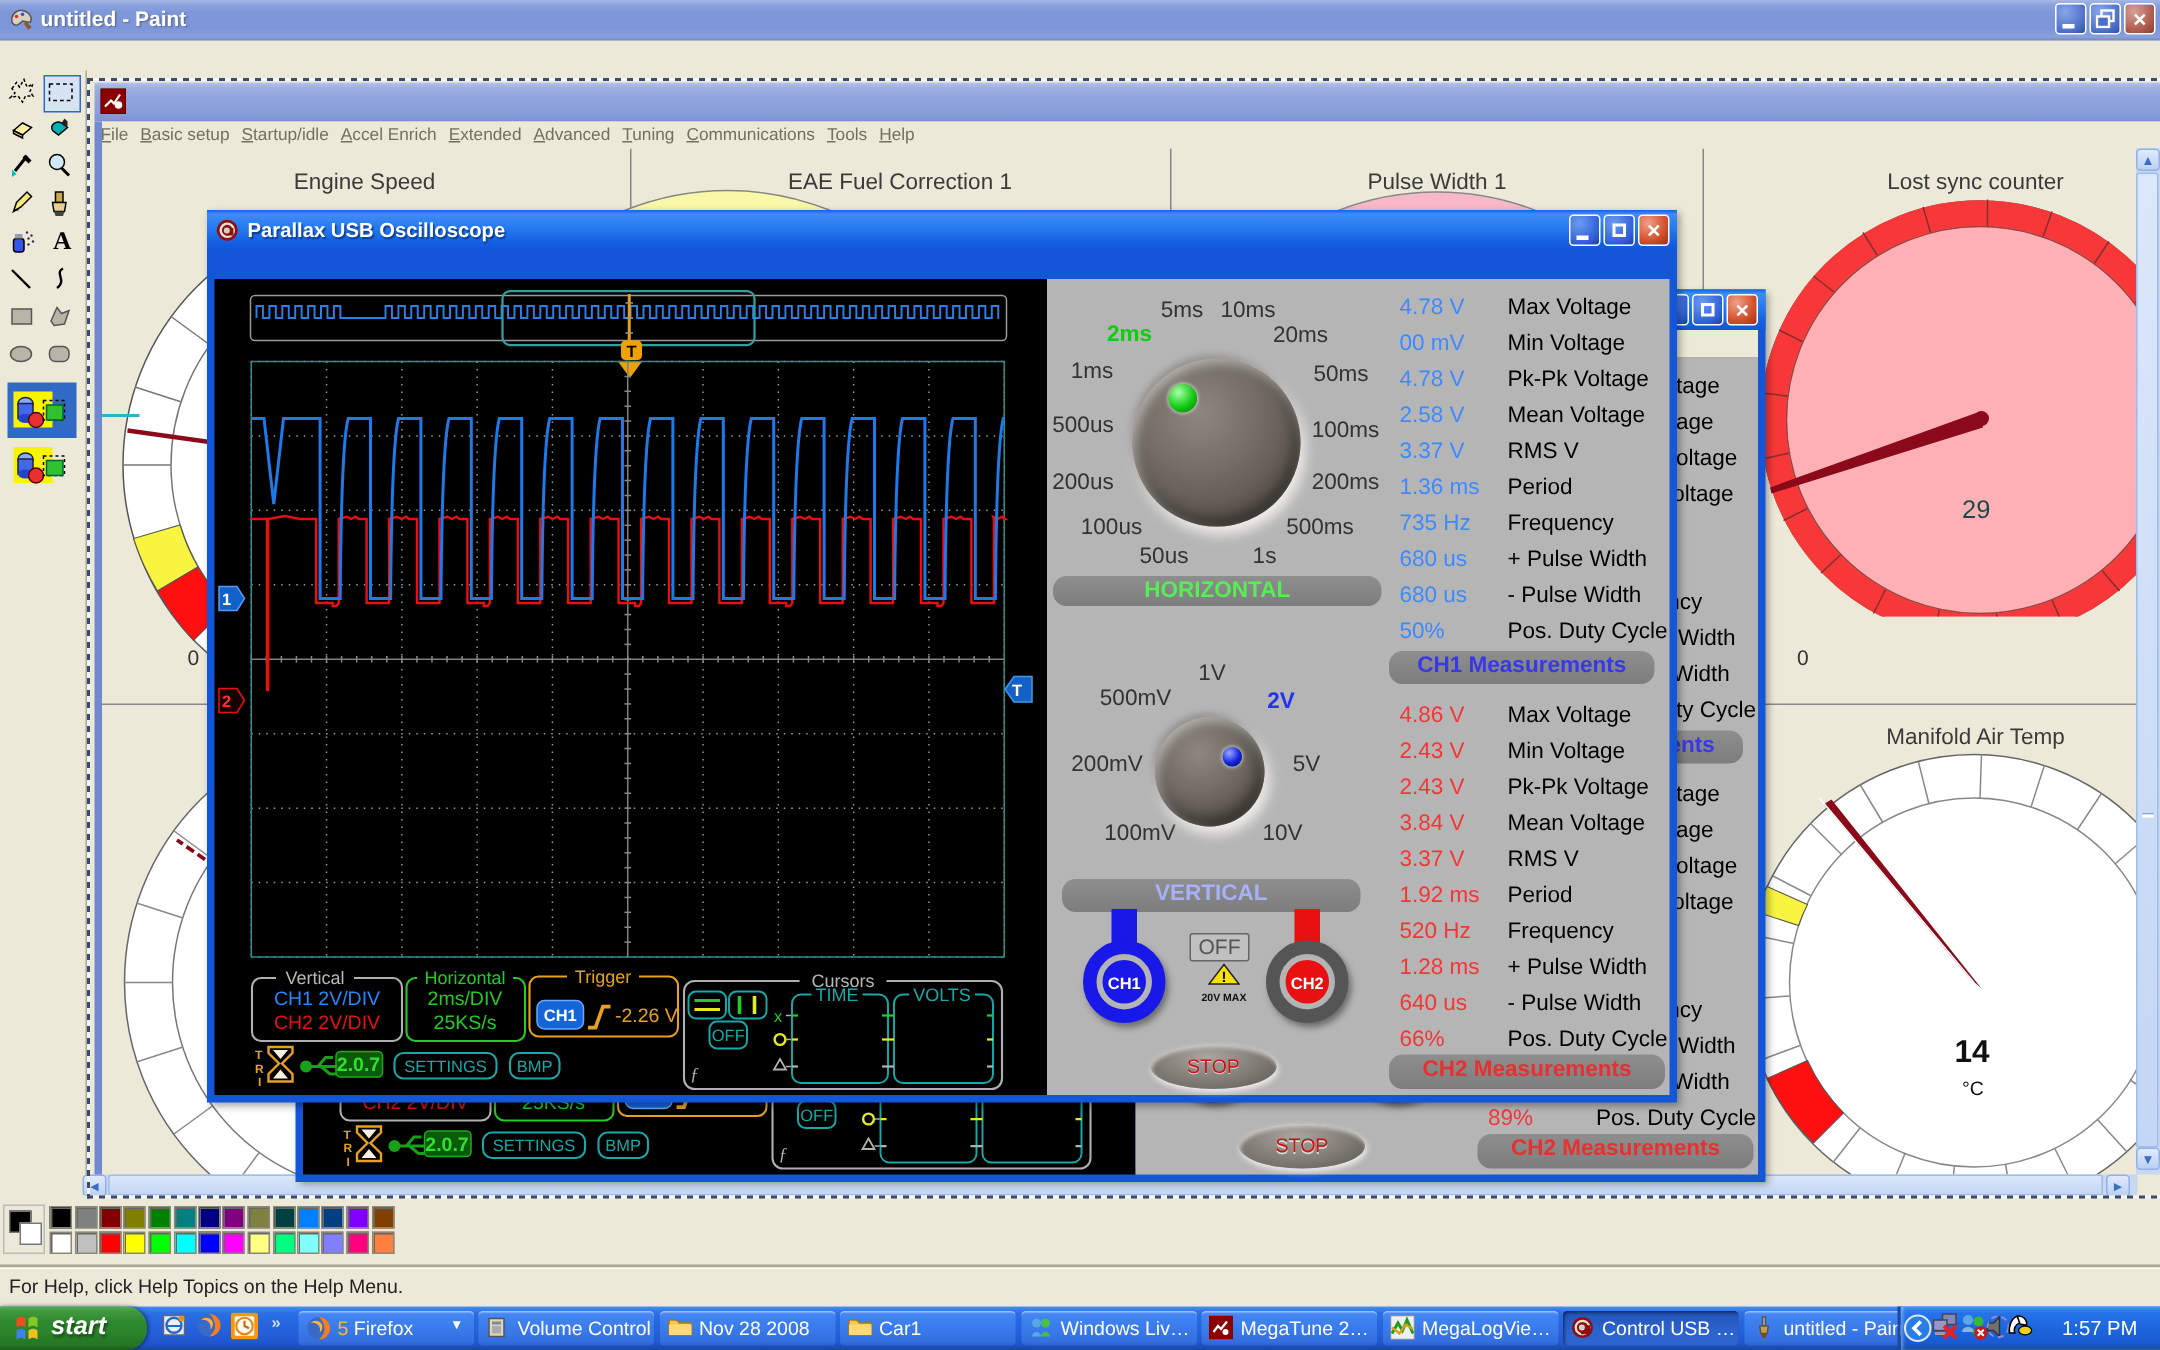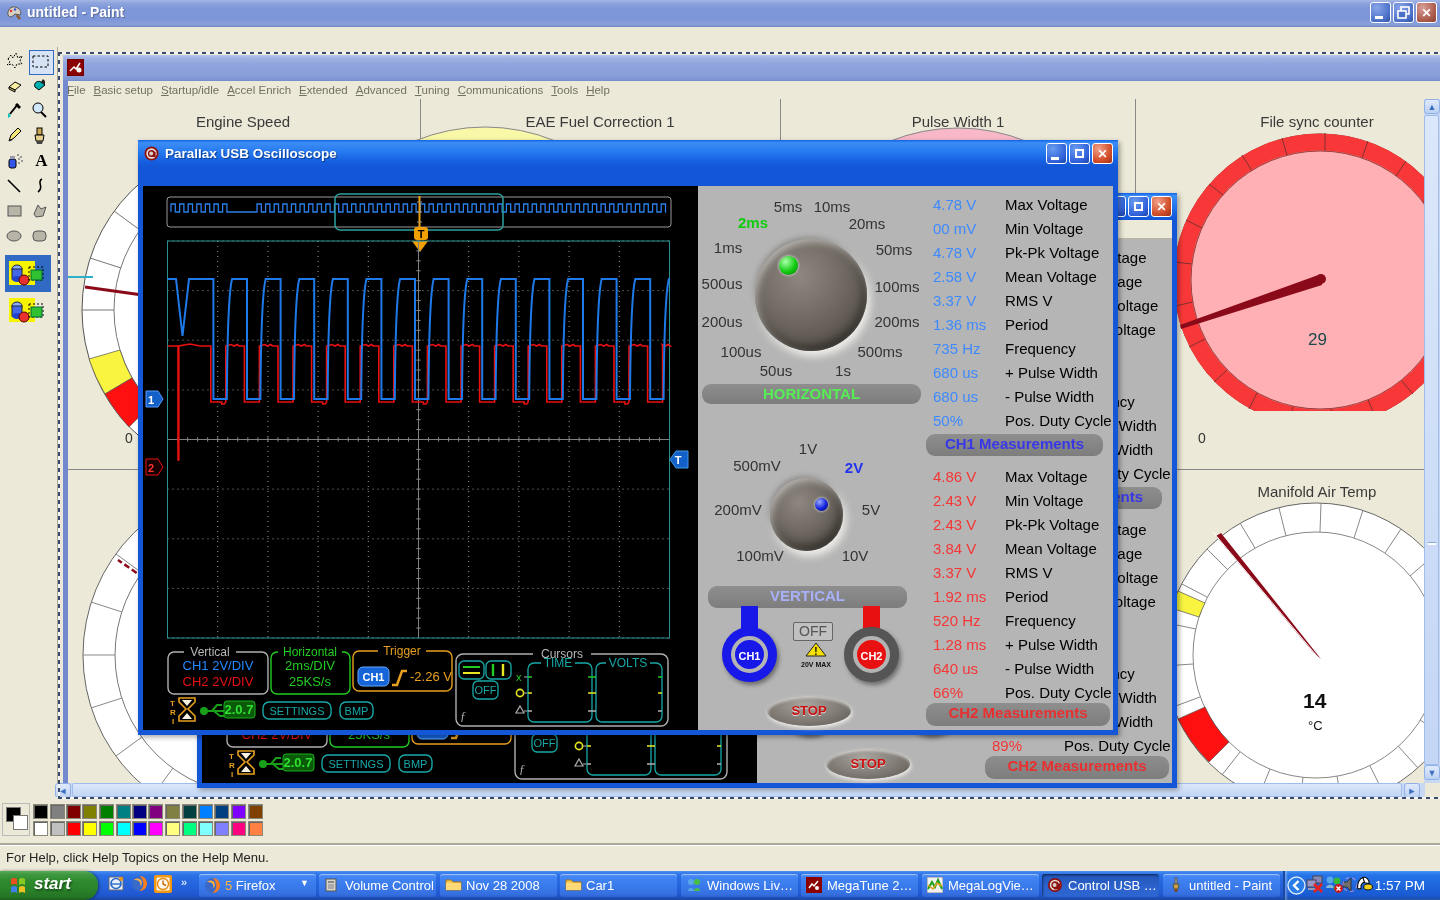--- a/index.html
+++ b/index.html
@@ -54,21 +54,21 @@
 .gbar{position:absolute;background:linear-gradient(180deg,#8e8e8e,#7d7d7d);border-radius:9px;text-align:center}
 .gbart{font-size:15px;font-weight:bold;line-height:20px}
 .chstem{position:absolute;top:466px;width:17px;height:26px}
 .chbtn{position:absolute;top:487px;width:55px;height:55px;border-radius:50%;border:9px solid;background:#b3b3b3;box-shadow:2px 3px 4px rgba(60,60,60,.6)}
 .chbtn-in{position:absolute;left:2px;top:2px;width:33px;height:33px;border-radius:50%;color:#fff;font-size:11px;font-weight:bold;text-align:center;line-height:33px}
 .offbtn{position:absolute;left:655px;top:482px;width:40px;height:19px;border:1px solid #666;border-radius:2px;background:#c0c0c0;color:#555;font-size:14px;text-align:center;line-height:17px}
 .warn{position:absolute;left:663px;top:502px;text-align:center}
 .warnt{font-size:7px;color:#111;font-weight:bold}
 .stopbtn{position:absolute;left:629px;top:556px;width:84px;height:30px;border-radius:50%;
  background:radial-gradient(ellipse at 45% 28%,#a9a59f,#7a756e 62%,#585650);box-shadow:1px 2px 4px rgba(252,250,246,.9), inset 1px 2px 3px rgba(255,255,255,.55);text-align:center}
-.stopbtn span{color:#cc1111;font-weight:bold;font-size:13px;line-height:30px;text-shadow:0 1px 0 #ddd}
+.stopbtn span{color:#cc1111;font-weight:normal;font-size:13px;line-height:30px;text-shadow:0 1px 0 #ddd}
 .mval{position:absolute;font-size:15px}
 .mval.blue{color:#3d8aff}
 .mval.red{color:#f63535}
 .mlab{position:absolute;font-size:15px;color:#000}
 
 #mt{position:absolute;left:63px;top:55px;width:1385px;height:742px;background:#ece9d8}
 #mt-title{position:absolute;left:0;top:0;width:1385px;height:26px;
  background:linear-gradient(180deg,#bac7ec 0%,#9fb2e4 12%,#8fa3dd 40%,#8ba0da 75%,#7f95d4 95%,#7289cf 100%)}
 #mt-title .mtt{position:absolute;left:27px;top:5px;color:#fff;font-weight:bold;font-size:13px;text-shadow:1px 1px 1px #60709f;white-space:nowrap}
 #mt-menu{position:absolute;left:0;top:26px;width:1385px;height:18px;background:#ece9d8;font-size:11.5px;color:#72705f}
@@ -98,21 +98,21 @@
 #startbtn{position:absolute;left:0;top:0;width:98px;height:29px;border-radius:0 14px 14px 0;
  background:linear-gradient(180deg,#5aab5a 0%,#3f983f 12%,#2e8a2e 35%,#2a852a 60%,#247424 90%,#1c5c1c 100%);
  box-shadow:1px 0 3px rgba(0,0,0,.5)}
 #startbtn .st{position:absolute;left:34px;top:3px;color:#fff;font-size:17px;font-weight:bold;font-style:italic;text-shadow:1px 2px 2px #1a4a1a}
 .tkbtn{position:absolute;top:3px;height:23px;border-radius:3px;width:117px;
  background:linear-gradient(180deg,#5f97f5 0%,#4285f3 12%,#3a7bec 50%,#356fe0 88%,#2d62ce 100%);
  box-shadow:inset 0 1px 0 rgba(255,255,255,.4);color:#fff;font-size:13px;white-space:nowrap;overflow:hidden}
 .tkbtn.active{background:linear-gradient(180deg,#1c4ca8 0%,#2458bc 15%,#2c63cd 60%,#2e66d2 100%);box-shadow:inset 1px 1px 2px rgba(0,0,10,.5)}
 .tkbtn .ti{position:absolute;left:5px;top:3px;width:16px;height:16px}
 .tkbtn .tt{position:absolute;left:26px;top:4px}
-#tray{position:absolute;right:0;top:0;width:157px;height:29px;background:linear-gradient(180deg,#3a8ef5 0%,#2673e8 15%,#1e66dd 50%,#1a5ad0 85%,#154a9f 100%);border-left:2px solid #1a4aa0;box-shadow:inset 2px 0 2px rgba(255,255,255,.3)}
+#tray{position:absolute;right:0;top:0;width:175px;height:29px;background:linear-gradient(180deg,#3a8ef5 0%,#2673e8 15%,#1e66dd 50%,#1a5ad0 85%,#154a9f 100%);border-left:2px solid #1a4aa0;box-shadow:inset 2px 0 2px rgba(255,255,255,.3)}
 #clock{position:absolute;right:15px;top:7px;color:#fff;font-size:13.5px}
 .qico{position:absolute;top:4px;width:19px;height:19px}
 </style></head>
 <body>
 <div id="desk">
 
 <div id="paint-title">
       <svg width="17" height="17" viewBox="0 0 17 17" style="position:absolute;left:6px;top:5px">
         <path d="M2 10 C1 5 5 1 9 2 C14 3 16 7 14 10 L9 9 C6 12 4 13 2 10 Z" fill="#d8d0c0" stroke="#555"></path>
         <circle cx="5" cy="6" r="1.2" fill="#e03030"></circle>
@@ -232,21 +232,21 @@
  <div id="mt-menu"><span><u>F</u>ile</span><span><u>B</u>asic setup</span><span><u>S</u>tartup/idle</span><span><u>A</u>ccel Enrich</span><span><u>E</u>xtended</span><span><u>A</u>dvanced</span><span><u>T</u>uning</span><span><u>C</u>ommunications</span><span><u>T</u>ools</span><span><u>H</u>elp</span></div>
  <div style="position:absolute;left:0px;top:44px;width:1380px;height:684px;overflow:hidden">
    <div style="position:absolute;left:0px;top:-44px;width:1380px;height:742px">
           <div class="cell-l" style="left:357px;top:44px;width:1px;height:684px"></div>
           <div class="cell-l" style="left:717px;top:44px;width:1px;height:684px"></div>
           <div class="cell-l" style="left:1072px;top:44px;width:1px;height:684px"></div>
           <div class="cell-l" style="left:0;top:414px;width:1362px;height:1px"></div>
           <div class="gtitle" style="left:60px;top:58px">Engine Speed</div>
           <div class="gtitle" style="left:417px;top:58px">EAE Fuel Correction 1</div>
           <div class="gtitle" style="left:775px;top:58px">Pulse Width 1</div>
-          <div class="gtitle" style="left:1134px;top:58px">File sync counter</div>
+          <div class="gtitle" style="left:1134px;top:58px">Lost sync counter</div>
           <div class="gtitle" style="left:1134px;top:428px">Manifold Air Temp</div>
           <svg width="1380" height="742" viewBox="0 0 1380 742" style="position:absolute;left:0;top:0">
             <g>
               <circle cx="187" cy="255" r="168" fill="#fff" stroke="#555" stroke-width="1"></circle>
               <circle cx="187" cy="255" r="136" fill="#fff" stroke="#777" stroke-width="1"></circle>
               <line x1="323" y1="255" x2="355" y2="255" stroke="#777"></line>
               <line x1="316" y1="297" x2="347" y2="307" stroke="#777"></line>
               <line x1="297" y1="335" x2="323" y2="354" stroke="#777"></line>
               <line x1="267" y1="365" x2="286" y2="391" stroke="#777"></line>
               <line x1="229" y1="384" x2="239" y2="415" stroke="#777"></line>

